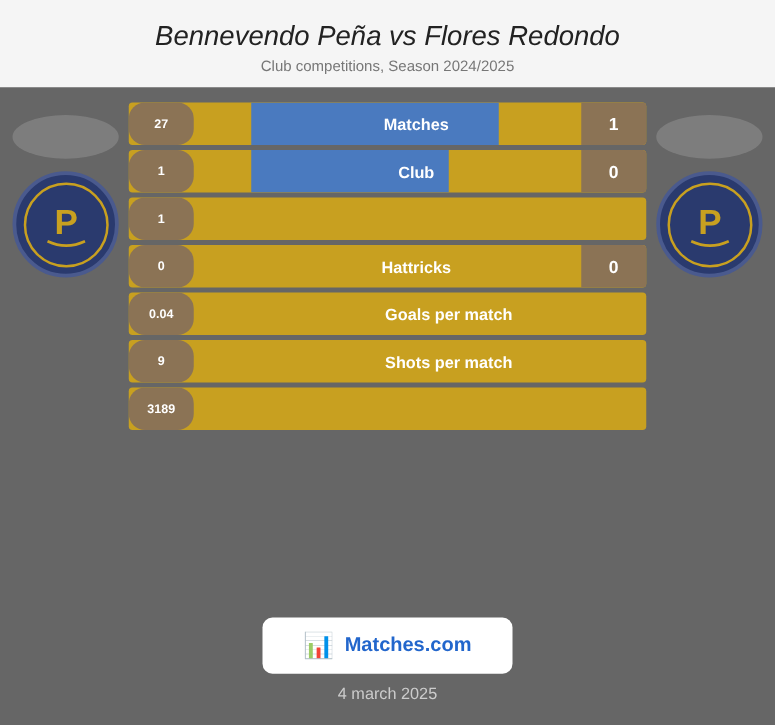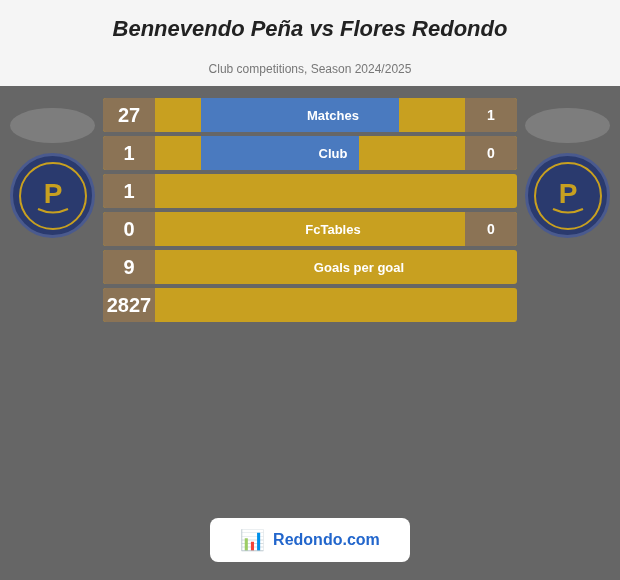--- a/index.html
+++ b/index.html
@@ -19,28 +19,28 @@
       align-items: center;
     }
     .header {
       background: #f5f5f5;
       width: 100%;
       padding: 16px 20px 10px;
       text-align: center;
     }
     .title {
       font-size: 22px;
-      font-weight: 700;
+      font-weight: 400;
       color: #222;
       font-style: italic;
     }
     .subtitle {
       font-size: 12px;
       color: #777;
-      margin-top: 20px;
+      margin-top: 4px;
     }
     .main-content {
       width: 100%;
       display: flex;
       flex-direction: row;
       flex: 1;
       background: #666;
       padding: 12px 10px;
       gap: 8px;
       align-items: flex-start;
@@ -85,27 +85,28 @@
       align-items: center;
       background: #c8a020;
       border-radius: 3px;
       height: 34px;
       overflow: hidden;
     }
     .stat-left-val {
       background: #8B7355;
       color: white;
       font-weight: bold;
-      font-size: 20px;
+      font-size: 10px;
       width: 52px;
       height: 100%;
       display: flex;
       align-items: center;
       justify-content: center;
       flex-shrink: 0;
+      border-radius: 13px;
     }
     .stat-bar-section {
       flex: 1;
       position: relative;
       height: 100%;
       display: flex;
       align-items: center;
       margin-left: 46px;
     }
     .stat-fill {
@@ -212,46 +213,53 @@
             <div class="stat-label">Club</div>
           </div>
           <div class="stat-right-val">0</div>
         </div>
         <div class="stat-row no-right">
           <div class="stat-left-val">1</div>
         </div>
         <div class="stat-row">
           <div class="stat-left-val">0</div>
           <div class="stat-bar-section">
-            <div class="stat-label">FcTables</div>
+            <div class="stat-label">Hattricks</div>
           </div>
           <div class="stat-right-val">0</div>
         </div>
         <div class="stat-row no-right">
+          <div class="stat-left-val">0.04</div>
+          <div class="stat-bar-section">
+            <div class="stat-label">Goals per match</div>
+          </div>
+        </div>
+        <div class="stat-row no-right">
           <div class="stat-left-val">9</div>
           <div class="stat-bar-section">
-            <div class="stat-label">Goals per goal</div>
-          </div>
-        </div>
-        <div class="stat-row no-right">
-          <div class="stat-left-val">2827</div>
+            <div class="stat-label">Shots per match</div>
+          </div>
+        </div>
+        <div class="stat-row no-right">
+          <div class="stat-left-val">3189</div>
         </div>
       </div>
 
     <div class="right-logo">
       <div class="logo-oval"></div>
       <div class="logo-circle">
         <svg class="puma-logo" viewBox="0 0 70 70" xmlns="http://www.w3.org/2000/svg">
           <circle cx="35" cy="35" r="33" fill="#2a3a6e" stroke="#c8a020" stroke-width="2"></circle>
           <text x="35" y="42" text-anchor="middle" font-size="28" fill="#c8a020" font-weight="bold">P</text>
           <path d="M20 48 Q35 55 50 48" stroke="#c8a020" stroke-width="2" fill="none"></path>
         </svg>
       </div>
     </div>
   </div>
 
   <div class="bottom-section">
     <div class="logo-badge">
       <span class="fc-icon">📊</span>
-      <span class="fc-text">Redondo.com</span>
+      <span class="fc-text">Matches.com</span>
     </div>
+    <div class="footer-date">4 march 2025</div>
   </div>
 </div>
 
 </body></html>

